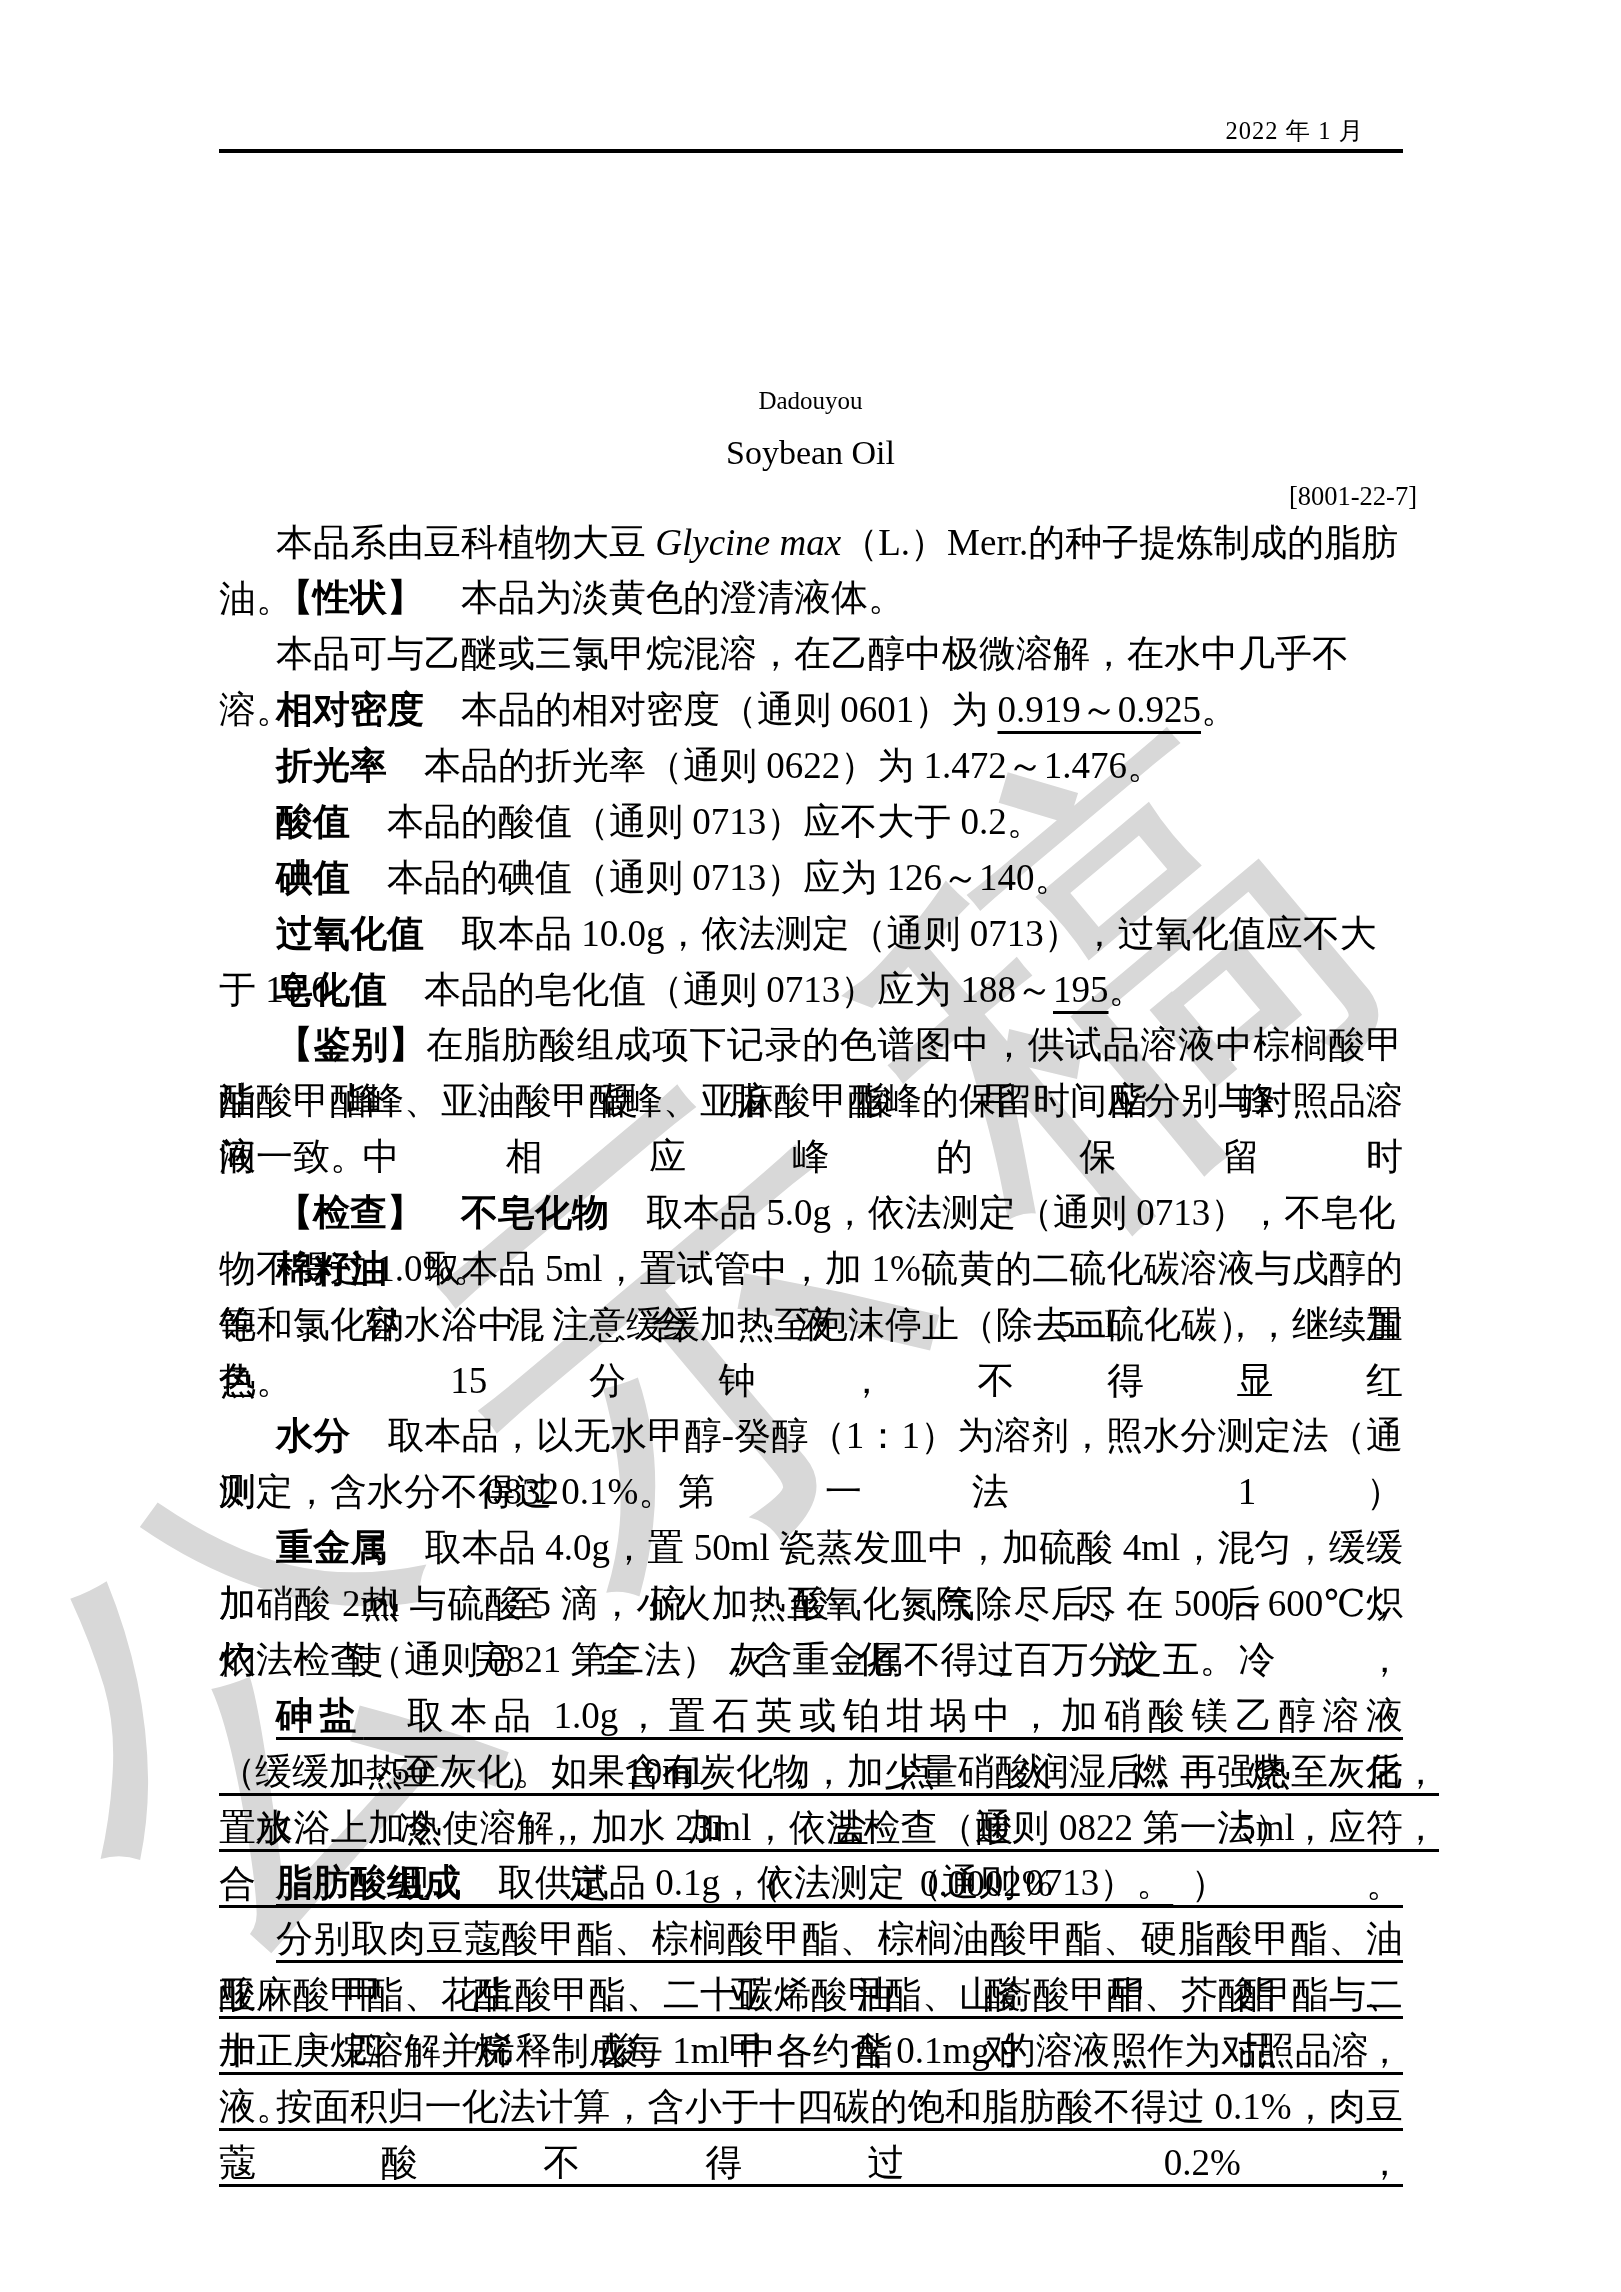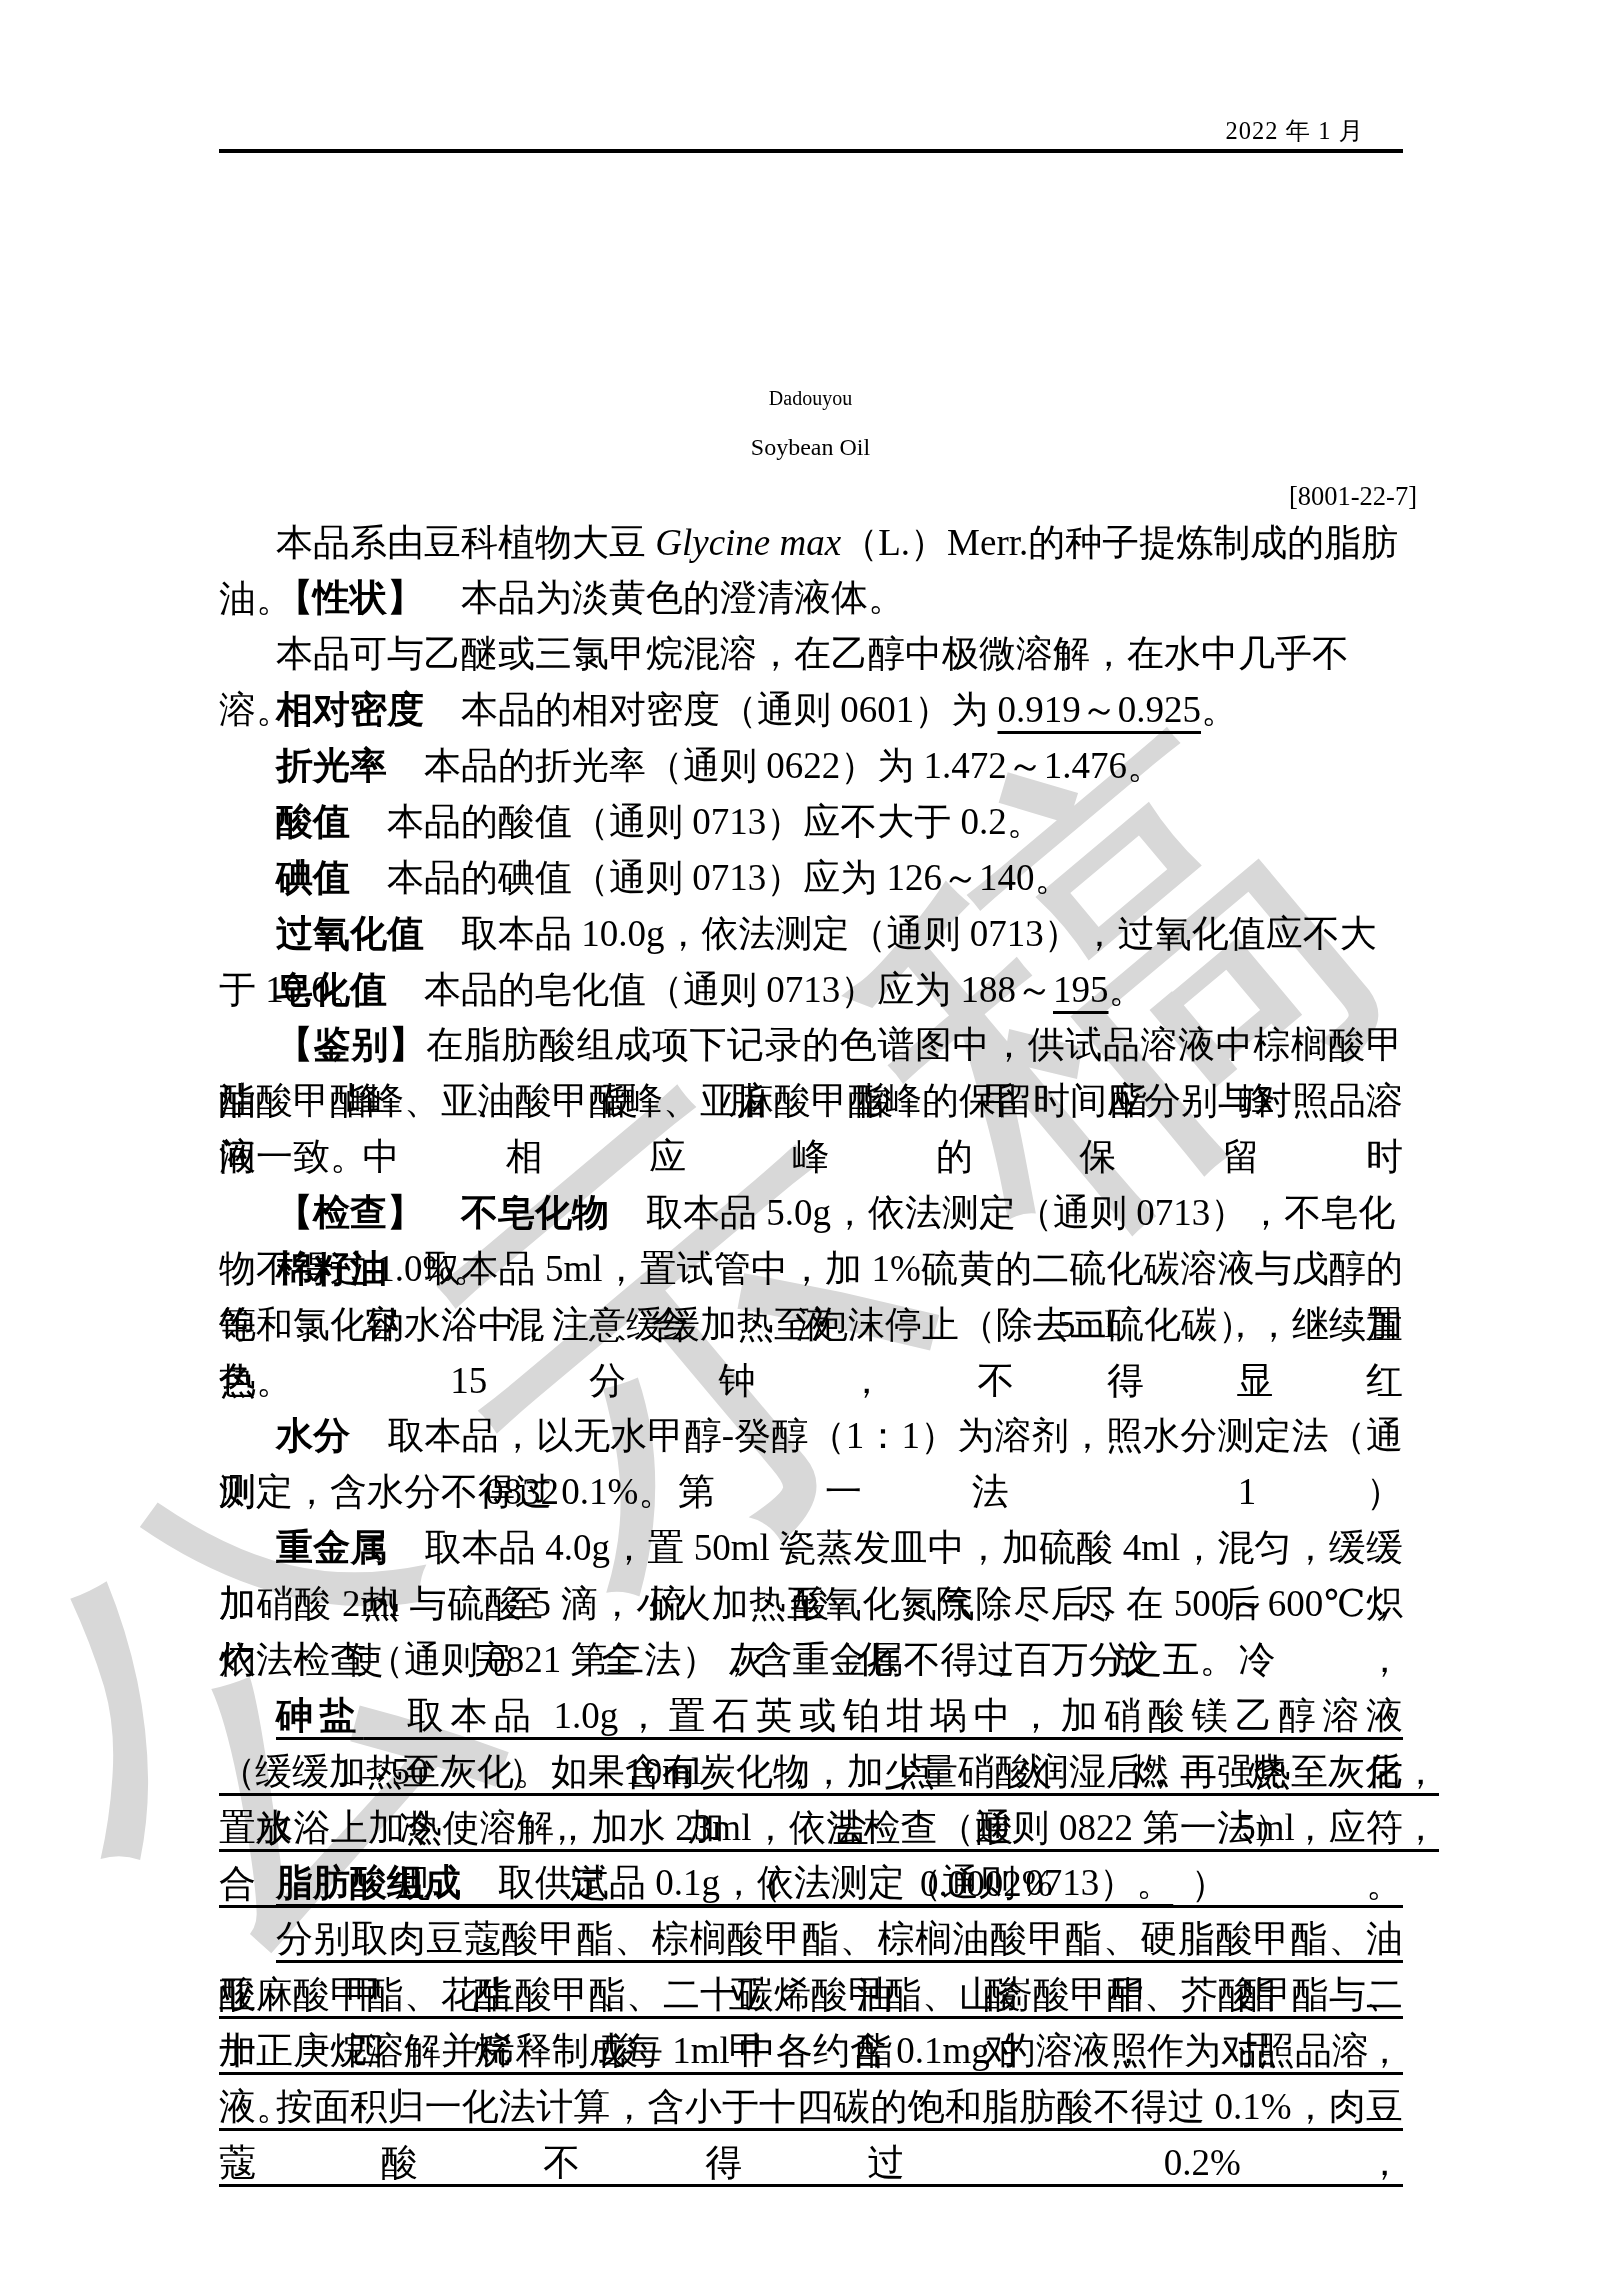--- a/index.html
+++ b/index.html
@@ -36,25 +36,25 @@
   .attachment{
     position:absolute;top:253px;left:220px;
     font-size:28px;font-weight:bold;letter-spacing:1px;
   }
   .title-zh{
     position:absolute;top:308px;left:0;width:100%;
     text-align:center;font-size:40px;font-weight:bold;letter-spacing:2px;
   }
   .title-py{
     position:absolute;top:387px;left:0;width:100%;
-    text-align:center;font-size:20px;
+    text-align:center;font-size:25px;
   }
   .title-en{
     position:absolute;top:434px;left:0;width:100%;
-    text-align:center;font-size:24px;
+    text-align:center;font-size:34px;
   }
   .cas{
     position:absolute;top:481px;right:204px;
     font-size:26.5px;
   }
   .line{
     position:absolute;left:219px;width:1184px;height:56px;
     line-height:56px;font-size:37px;
     white-space:normal;
     text-align:left;

